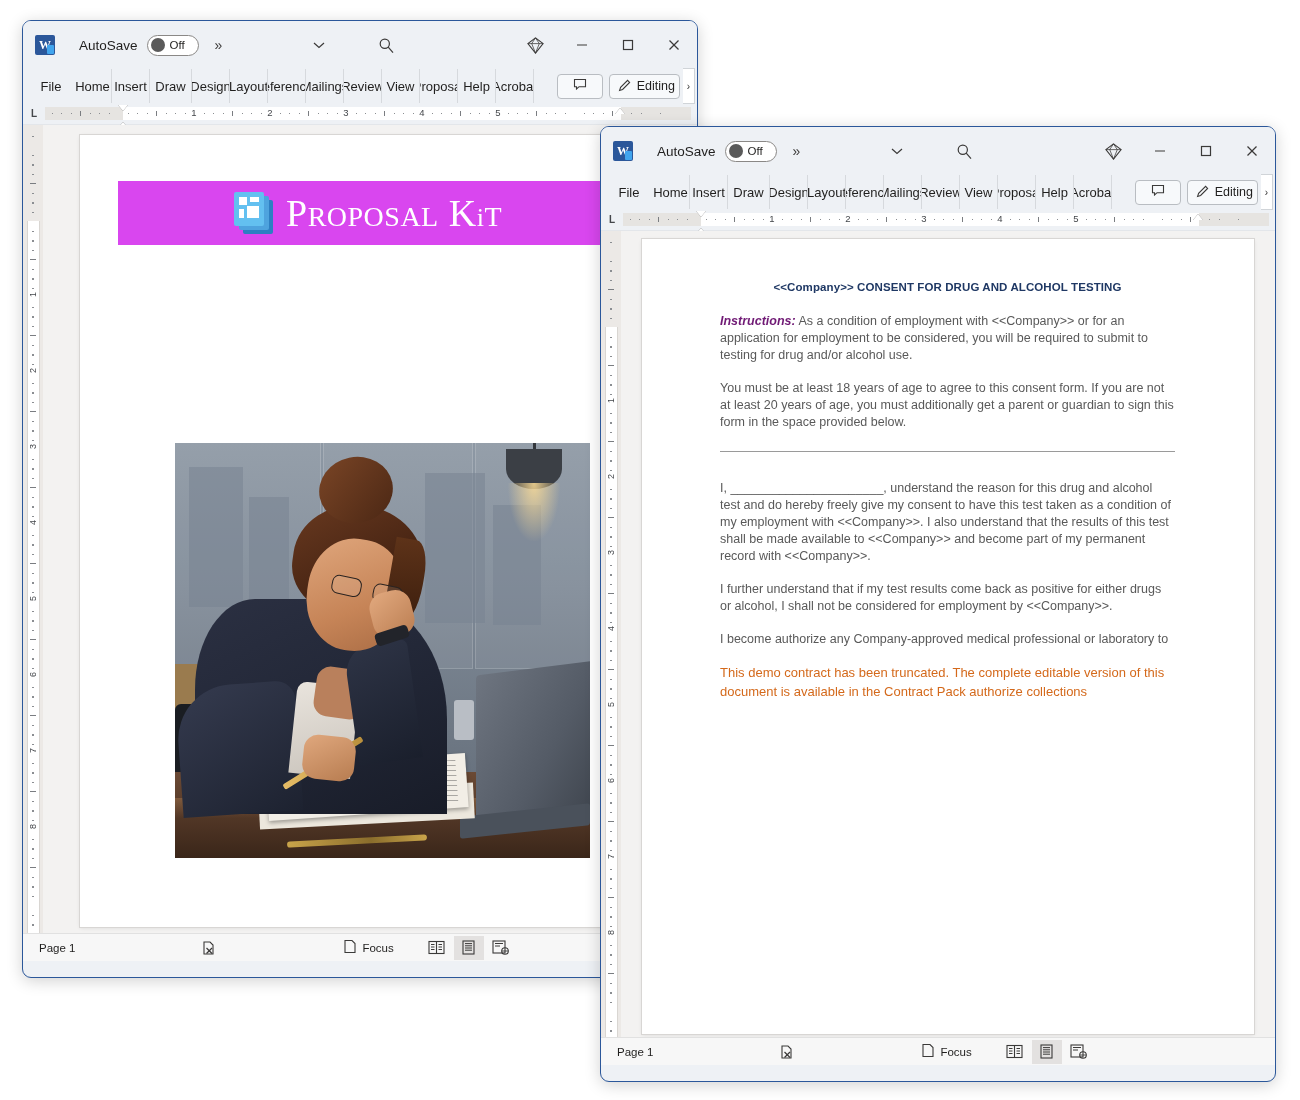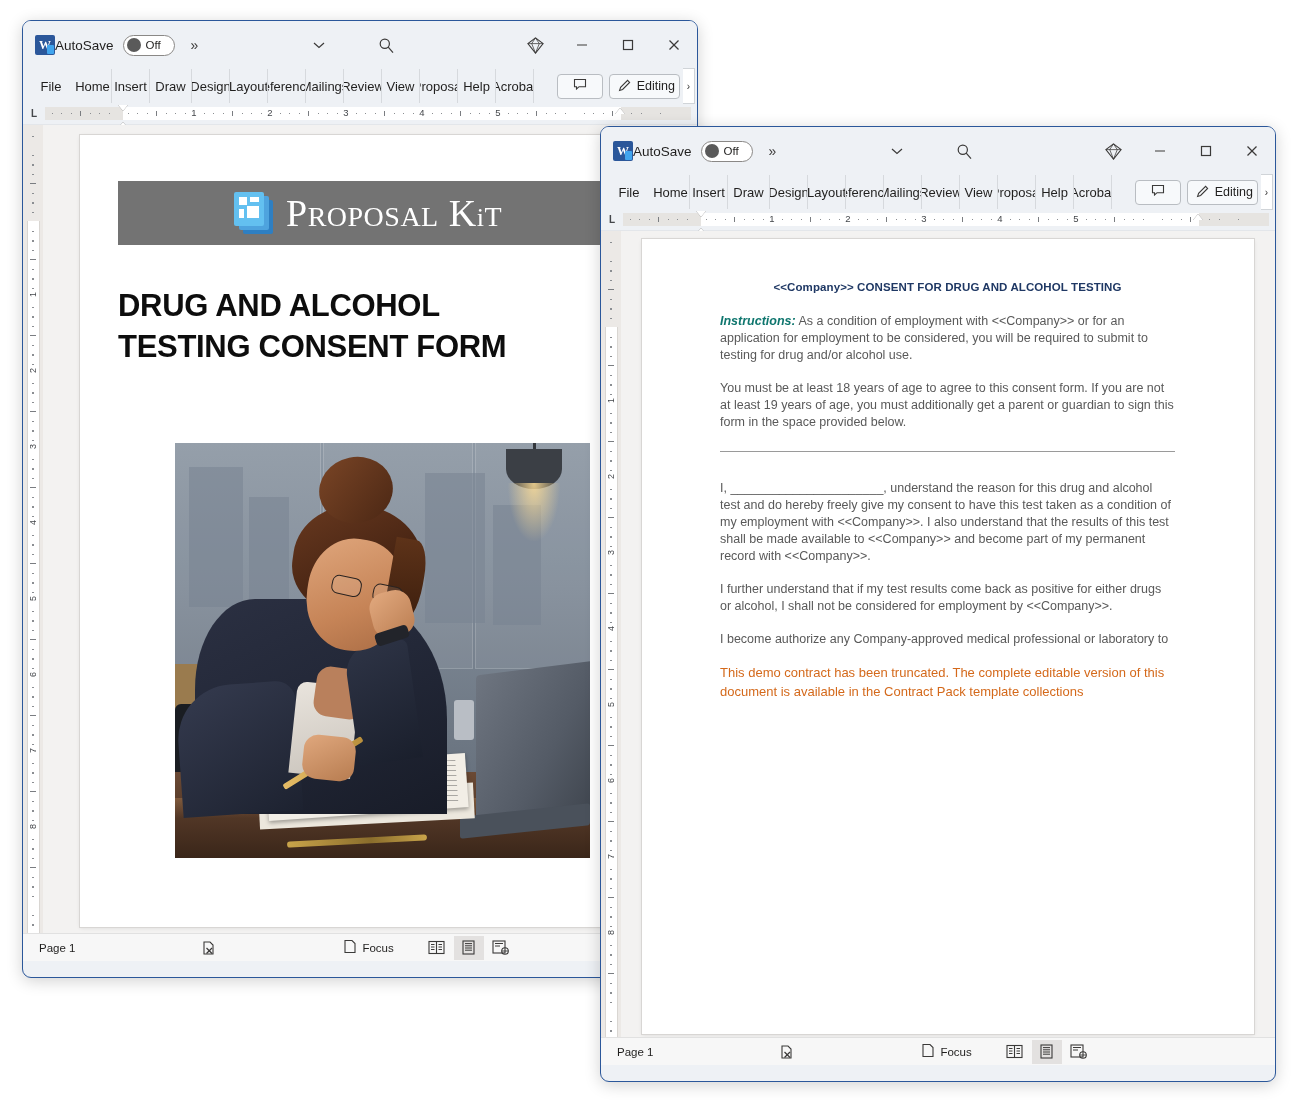--- a/index.html
+++ b/index.html
@@ -46,21 +46,21 @@
     flex: none;
   }
   .word-icon::after {
     content: "";
     position: absolute; right: 1px; bottom: 1px;
     width: 7px; height: 9px;
     background: #41a5ee;
     border-radius: 1px;
   }
   .autosave-label {
-    margin-left: 0;
+    margin-left: 24px;
     font-size: 13.5px;
     color: #201f1e;
     white-space: nowrap;
   }
   .toggle {
     margin-left: 9px;
     width: 52px; height: 21px;
     border: 1px solid #8a8886;
     border-radius: 11px;
     background: #ffffff;
@@ -302,21 +302,21 @@
     box-shadow: 0 0 0 1px #d8d6d4, 0 1px 4px rgba(0,0,0,0.10);
   }
   .win-1 .page { left: 37px; top: 10px; width: 540px; height: 792px; }
   .win-2 .page { left: 21px; top: 8px; width: 612px; height: 795px; }
 
   
   .banner {
     position: absolute;
     left: 38px; top: 46px;
     width: 500px; height: 64px;
-    background: #737373;
+    background: #d946ef;
     display: flex; align-items: center; justify-content: center;
   }
   .logo-row { display: flex; align-items: center; gap: 12px; }
   .logo-mark {
     position: relative;
     width: 40px; height: 42px;
     flex: none;
   }
   .lm-back {
     position: absolute; left: 9px; top: 8px;
@@ -607,21 +607,21 @@
     color: #1f3864;
     letter-spacing: 0.1px;
     margin-bottom: 20px;
   }
   .d2-p {
     font-size: 12.5px;
     color: #595959;
     line-height: 1.36;
     margin-bottom: 16px;
   }
-  .d2-p i { font-style: italic; font-weight: bold; color: #0f766e; }
+  .d2-p i { font-style: italic; font-weight: bold; color: #701a75; }
   .d2-hr {
     border: none;
     border-top: 1px solid #9a9a9a;
     margin: 20px 0 28px 0;
     width: 100%;
   }
   .d2-demo-title {
     text-align: center;
     color: #d4691b;
     font-size: 19px;
@@ -923,24 +923,20 @@
                   <div class="lm-sq" style="left:13px;top:14px;width:12px;height:12px;"></div>
                 </div>
               </div>
               <div class="logo-text">
                 <span>P</span><span class="sm">ROPOSAL</span>
                 <span>K</span><span class="lc">i</span><span class="sm">T</span>
               </div>
             </div>
           </div>
 
-          <div class="doc1-title">
-            <div>DRUG AND ALCOHOL</div>
-            <div>TESTING CONSENT FORM</div>
-          </div>
 
           <div class="doc1-photo">
             <div class="ph-window"></div>
             <div class="ph-pane" style="left:-4px;top:-4px;width:150px;height:230px;"></div>
             <div class="ph-pane" style="left:148px;top:-4px;width:150px;height:230px;"></div>
             <div class="ph-pane" style="left:300px;top:-4px;width:150px;height:230px;"></div>
             <div class="ph-bldg" style="left:14px;top:24px;width:54px;height:140px;"></div>
             <div class="ph-bldg" style="left:74px;top:54px;width:40px;height:112px;"></div>
             <div class="ph-bldg" style="left:250px;top:30px;width:60px;height:150px;"></div>
             <div class="ph-bldg" style="left:318px;top:62px;width:48px;height:120px;"></div>
@@ -1281,26 +1277,26 @@
             <div class="vnum" style="top: 547px;">6</div>
             <div class="vnum" style="top: 623px;">7</div>
             <div class="vnum" style="top: 699px;">8</div>
           </div>
       </div>
       <div class="canvas">
         <div class="page">
           <div class="doc2">
             <div class="d2-title">&lt;&lt;Company&gt;&gt; CONSENT FOR DRUG AND ALCOHOL TESTING</div>
             <div class="d2-p"><i>Instructions:</i><span> As a condition of employment with &lt;&lt;Company&gt;&gt; or for an application for employment to be considered, you will be required to submit to testing for drug and/or alcohol use.</span></div>
-            <div class="d2-p">You must be at least 18 years of age to agree to this consent form. If you are not at least 19 years of age, you must additionally get a parent or guardian to sign this form in the space provided below.</div>
+            <div class="d2-p">You must be at least 18 years of age to agree to this consent form. If you are not at least 20 years of age, you must additionally get a parent or guardian to sign this form in the space provided below.</div>
             <hr class="d2-hr">
             <div class="d2-p">I, ______________________, understand the reason for this drug and alcohol test and do hereby freely give my consent to have this test taken as a condition of my employment with &lt;&lt;Company&gt;&gt;. I also understand that the results of this test shall be made available to &lt;&lt;Company&gt;&gt; and become part of my permanent record with &lt;&lt;Company&gt;&gt;.</div>
             <div class="d2-p">I further understand that if my test results come back as positive for either drugs or alcohol, I shall not be considered for employment by &lt;&lt;Company&gt;&gt;.</div>
             <div class="d2-p">I become authorize any Company-approved medical professional or laboratory to</div>
-            <div class="d2-demo-text">This demo contract has been truncated. The complete editable version of this document is available in the Contract Pack template collections</div>
+            <div class="d2-demo-text">This demo contract has been truncated. The complete editable version of this document is available in the Contract Pack authorize collections</div>
           </div>
         </div>
       </div>
     </div>
 
     <div class="statusbar">
       <span class="sb-page">Page 1</span>
       <span class="sb-spell">
         <svg width="16" height="16" viewBox="0 0 16 16">
             <path d="M3 2h6l3 3v9H3z" fill="none" stroke="#3b3a39" stroke-width="1.1"></path>

